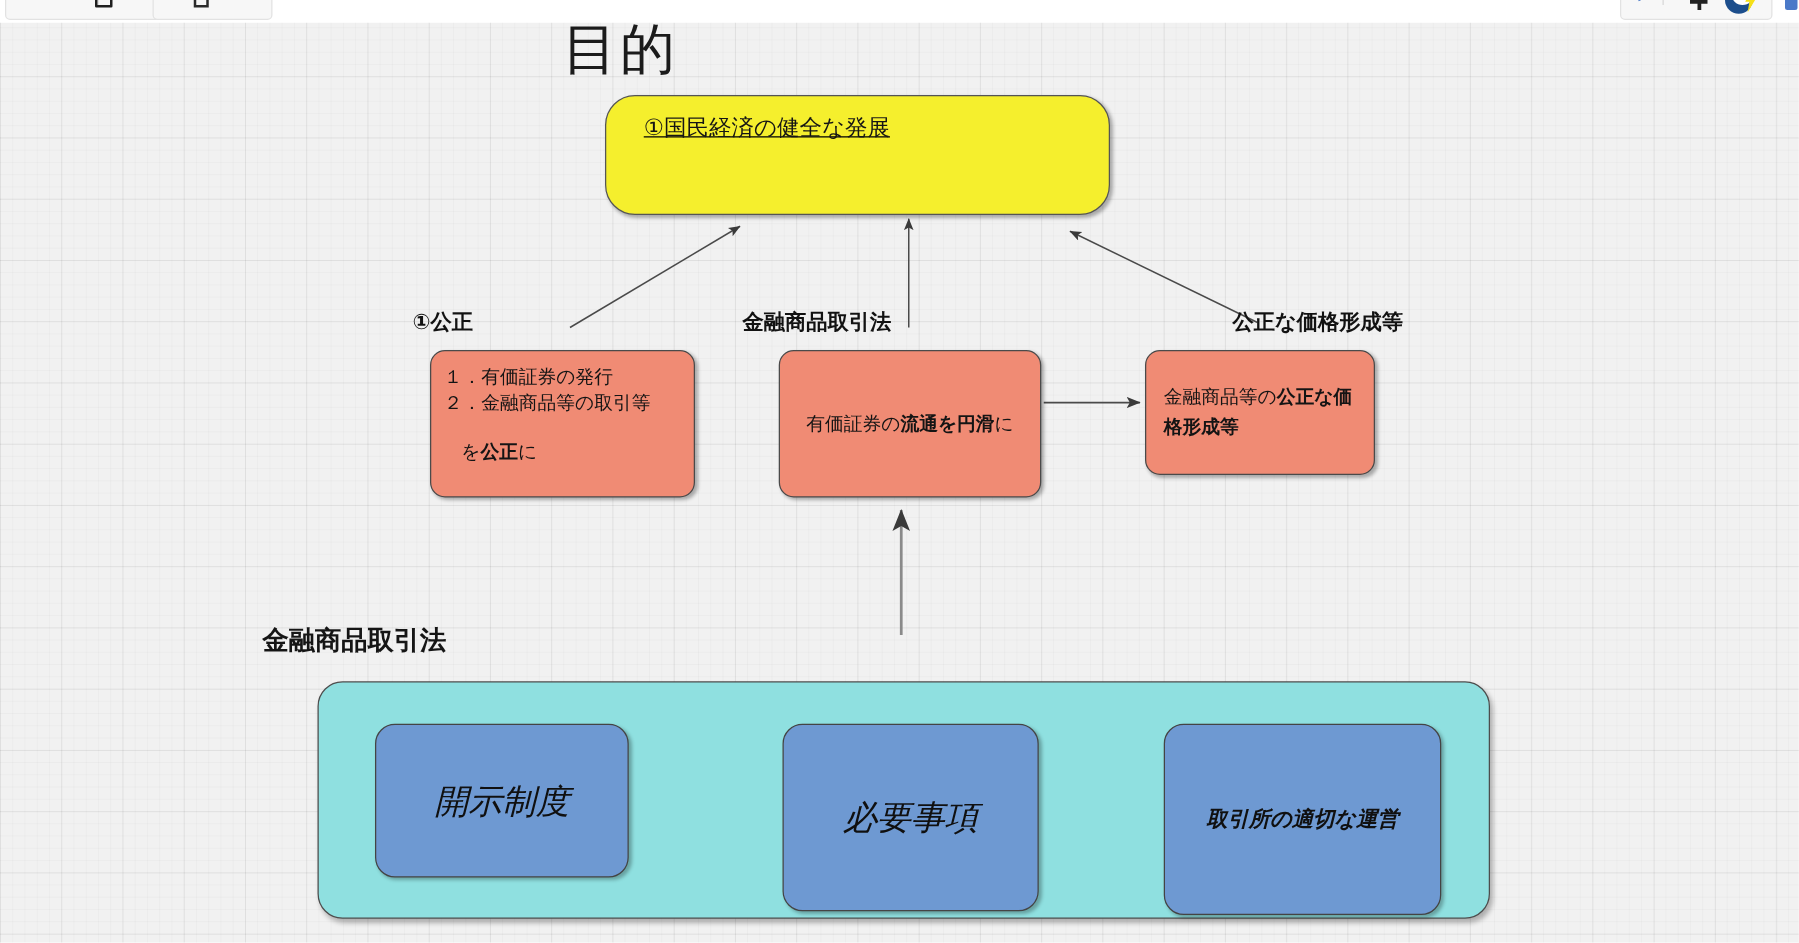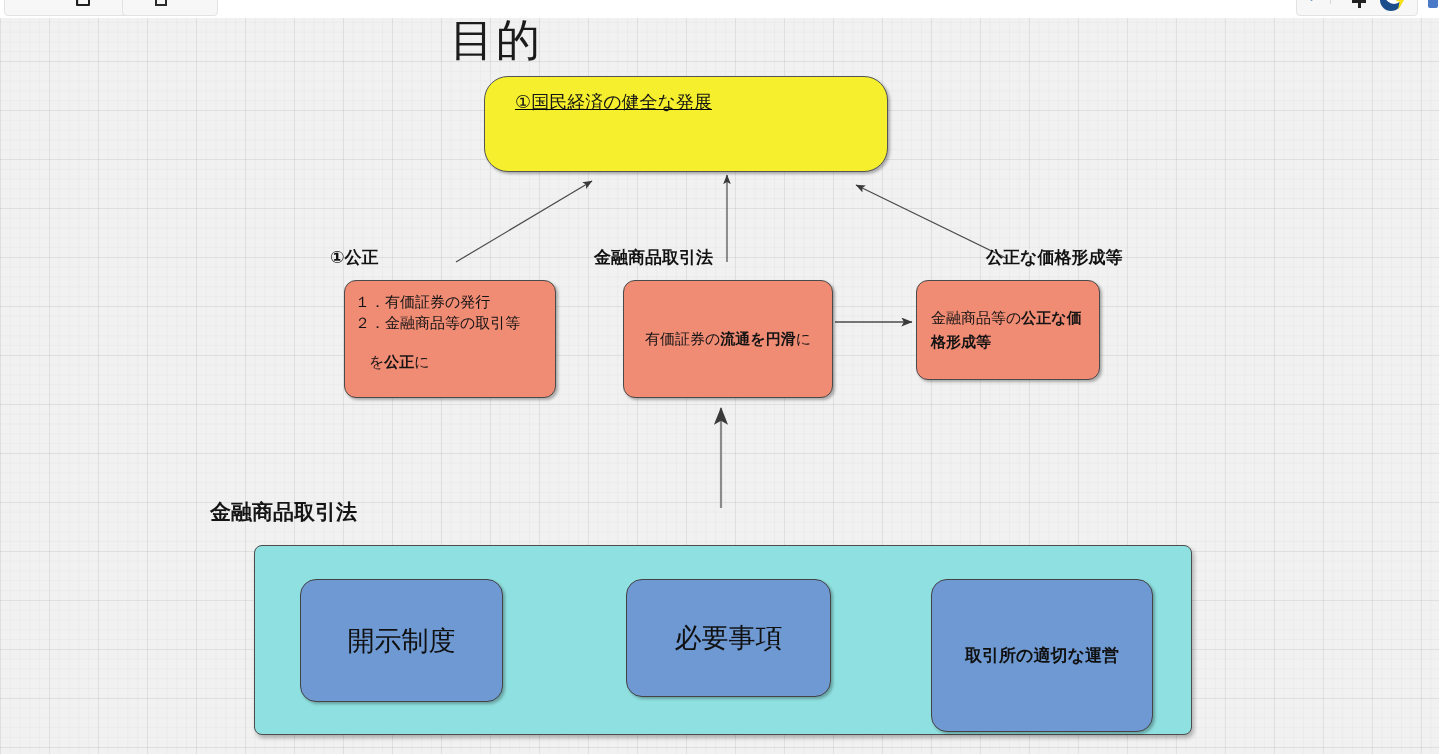--- a/index.html
+++ b/index.html
@@ -165,34 +165,35 @@
   
   #law-label {
     position: absolute; left: 210px; top: 480px;
     font-size: 21px; font-weight: bold; color: #151515;
     white-space: nowrap;
   }
   #law-container {
     left: 254px; top: 527px; width: 938px; height: 190px;
     background: #8fe0e0;
     border: 1px solid #4d4d4d;
-    border-radius: 8px;
+    border-radius: 20px;
     box-shadow: 2px 3px 4px rgba(0,0,0,0.28);
+    font-style: italic;
   }
   .pillar {
     position: absolute; top: 33px;
     background: #6e99d2;
     border: 1px solid #444;
     border-radius: 16px;
     box-shadow: 2px 2px 3px rgba(0,0,0,0.28);
     display: flex; align-items: center; justify-content: center;
     color: #101010;
   }
   #pillar-0 { left: 45px;  width: 203px; height: 123px; font-size: 27px; }
-  #pillar-1 { left: 371px; width: 205px; height: 118px; font-size: 27px; }
+  #pillar-1 { left: 371px; width: 205px; height: 150px; font-size: 27px; }
   #pillar-2 { left: 676px; width: 222px; height: 153px; font-size: 17px; font-weight: bold; }
 
   
   #arrows {
     position: absolute; left: 0; top: 0;
     width: 1439px; height: 736px;
     pointer-events: none;
   }
 </style>
 </head>

